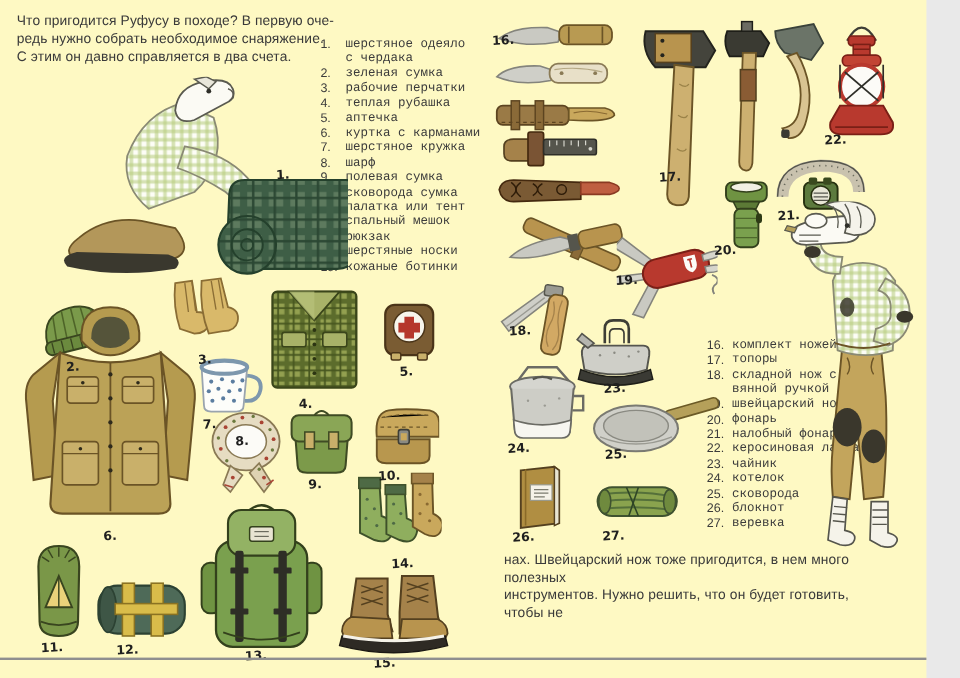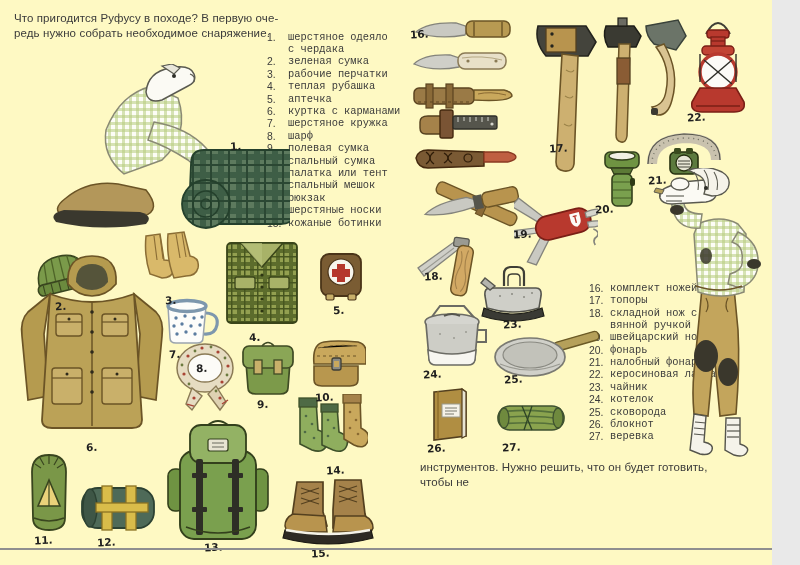--- a/index.html
+++ b/index.html
@@ -43,20 +43,21 @@
         <rect x="3" width="4" height="13" fill="#5c6c2c"></rect>
         <rect y="10" width="13" height="1.5" fill="#47561f"></rect>
         <rect x="10" width="1.5" height="13" fill="#47561f"></rect>
       </pattern>
     </defs>
   </svg>
 
   <div class="abs intro" style="left:14px;top:11px;">
     <div>Что пригодится Руфусу в походе? В первую оче-</div>
     <div>редь нужно собрать необходимое снаряжение.</div>
+    <div>С этим он давно справляется в два счета.</div>
   </div>
 
   <div class="abs list" style="left:267px;top:32px;width:135px;">
     <div class="row">
         <span class="n">1.</span>
         <span class="t">шерстяное одеяло
 с чердака</span>
       </div>
     <div class="row">
         <span class="n">2.</span>
@@ -85,21 +86,21 @@
     <div class="row">
         <span class="n">8.</span>
         <span class="t">шарф</span>
       </div>
     <div class="row">
         <span class="n">9.</span>
         <span class="t">полевая сумка</span>
       </div>
     <div class="row">
         <span class="n">10.</span>
-        <span class="t">спальный сумка</span>
+        <span class="t">сковорода сумка</span>
       </div>
     <div class="row">
         <span class="n">11.</span>
         <span class="t">палатка или тент</span>
       </div>
     <div class="row">
         <span class="n">12.</span>
         <span class="t">спальный мешок</span>
       </div>
     <div class="row">
@@ -162,20 +163,21 @@
         <span class="n">26.</span>
         <span class="t">блокнот</span>
       </div>
     <div class="row">
         <span class="n">27.</span>
         <span class="t">веревка</span>
       </div>
   </div>
 
   <div class="abs outro" style="left:420px;top:460px;width:308px;">
+    <div>нах. Швейцарский нож тоже пригодится, в нем много полезных</div>
     <div>инструментов. Нужно решить, что он будет готовить, чтобы не</div>
 
   </div>
 
   <svg class="abs" style="left:50px;top:64px;" width="240" height="175" viewBox="0 0 240 175">
 
     <path d="M14,152 q-14,-6 2,-18 q22,-18 52,-14 l28,6 q16,20 -2,26 q-44,8 -80,0 z" fill="#b3975a" stroke="#6b5426" stroke-width="1.5"></path>
     <path d="M6,158 q-8,-8 8,-12 l76,2 q14,4 6,12 q-46,8 -90,-2 z" fill="#3a382e"></path>
 
     <path d="M56,66 Q70,30 102,22 L128,34 Q140,70 112,96 L74,110 Q52,92 56,66 z" fill="url(#gg)" stroke="#8a8a74" stroke-width="1.5"></path>

